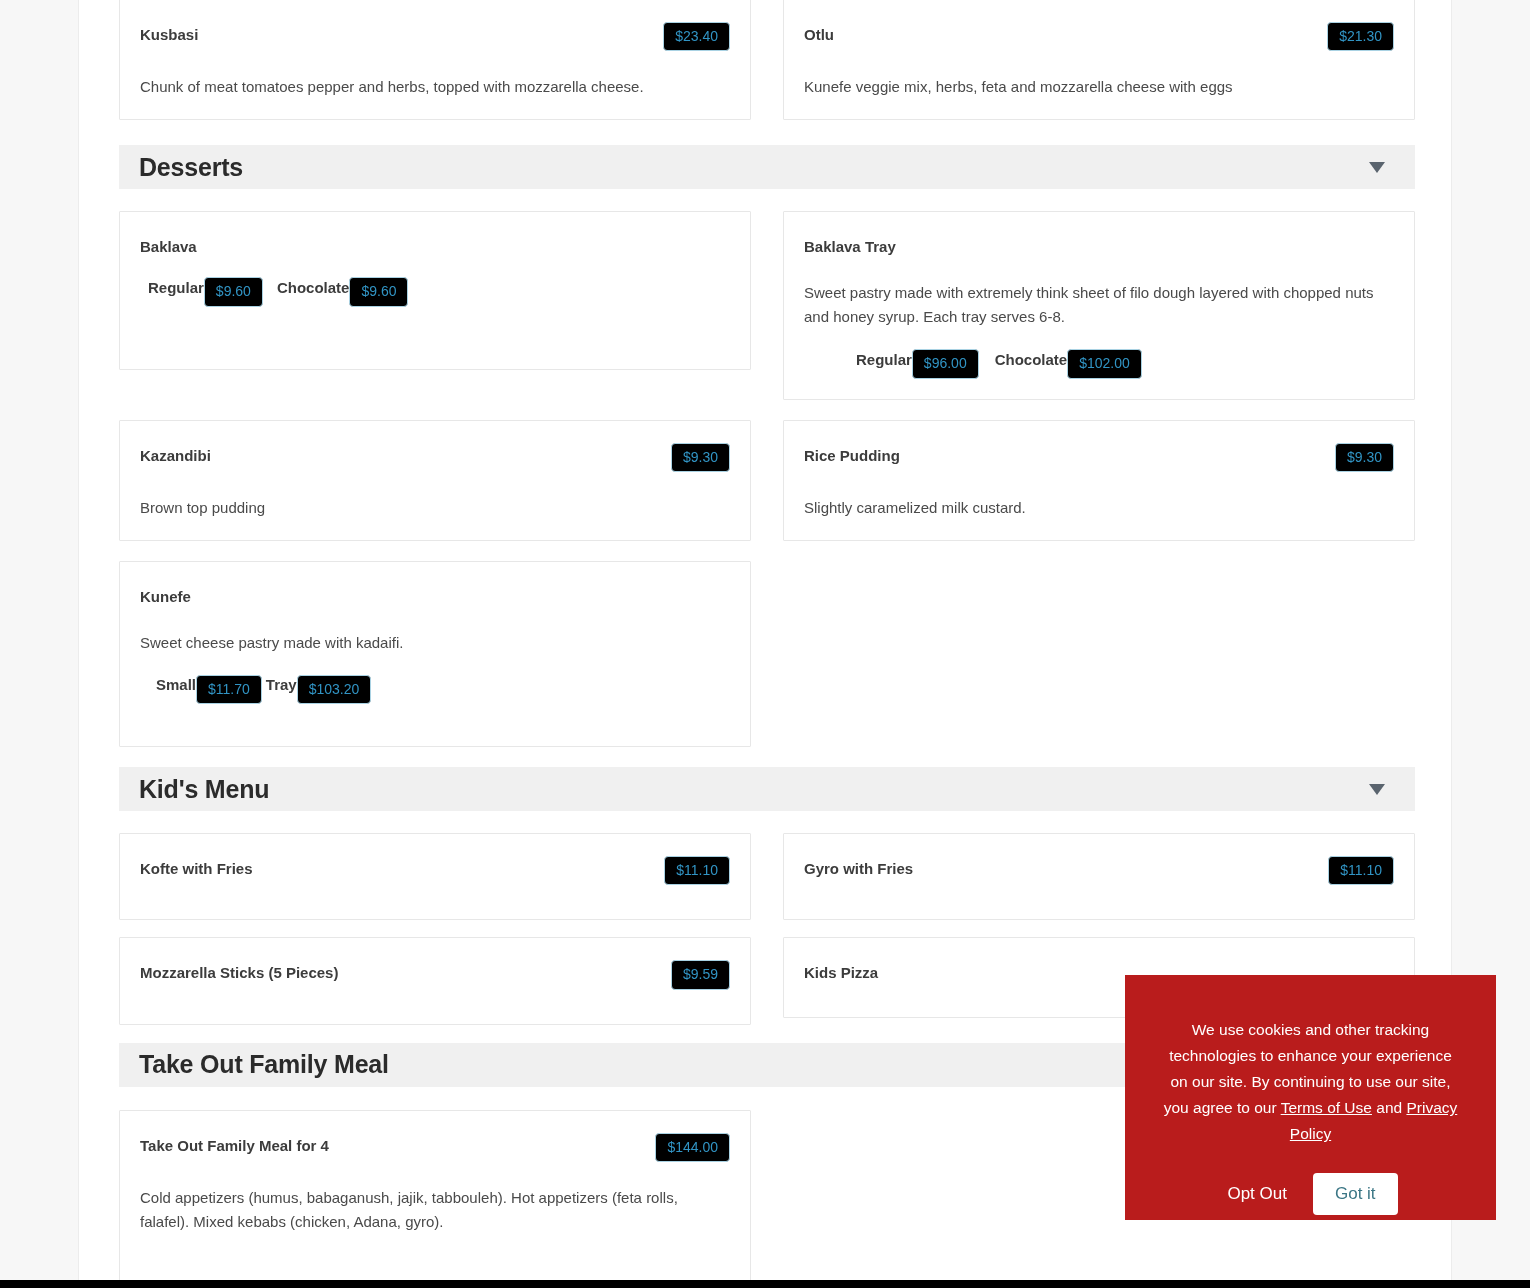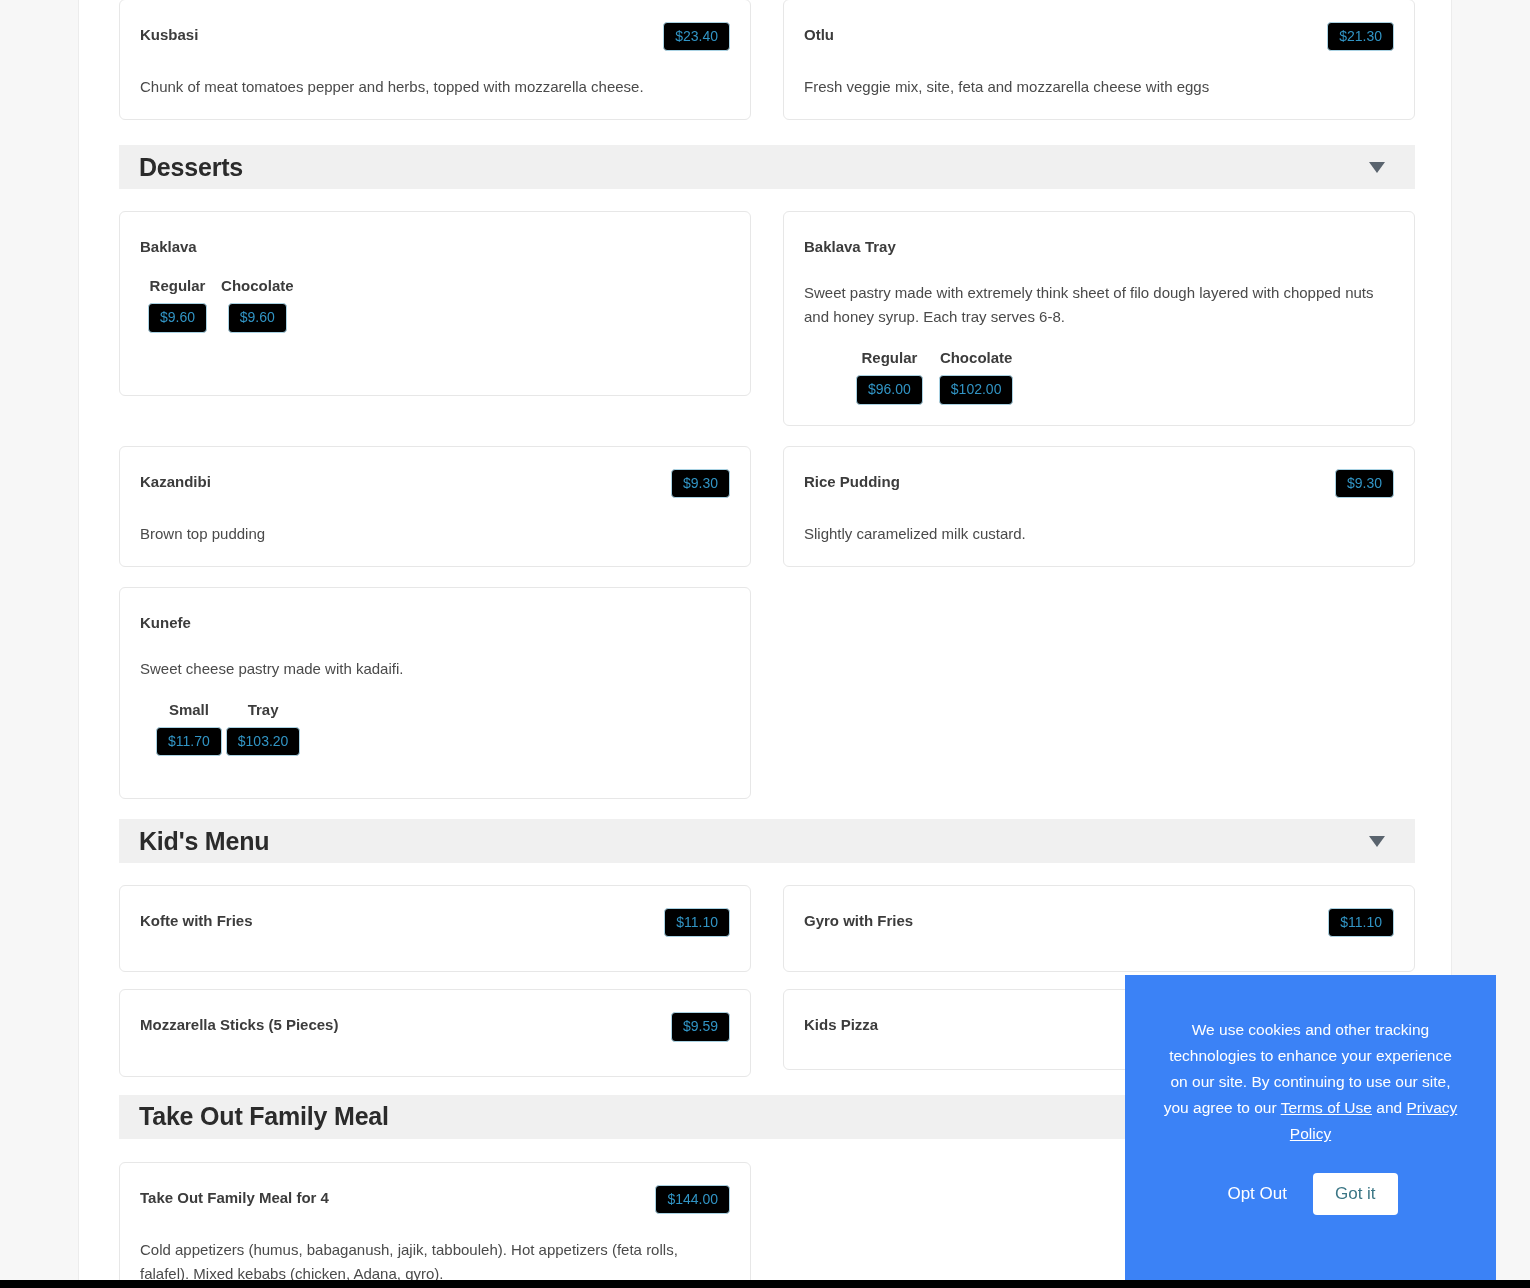--- a/index.html
+++ b/index.html
@@ -75,21 +75,21 @@
     display: flex;
     gap: 32px;
     margin-bottom: 20px;
   }
   .col { width: 632px; flex: 0 0 632px; }
   .col.empty { background: transparent; }
 
   .item-card {
     background: #ffffff;
     border: 1px solid #e7e7e7;
-    border-radius: 6px;
+    border-radius: 1px;
     padding: 22px 20px 20px 20px;
     width: 632px;
   }
 
   .item-head {
     display: flex;
     align-items: flex-start;
     justify-content: space-between;
     gap: 14px;
   }
@@ -121,41 +121,41 @@
 
   
   .options {
     display: flex;
     gap: 14px;
     margin-top: 20px;
     padding-left: 8px;
   }
   .option {
     display: flex;
-    flex-direction: column;
+    flex-direction: row;
     align-items: center;
   }
   .option-label {
     font-size: 15px;
     font-weight: bold;
     color: #3c3c3c;
     margin-bottom: 9px;
   }
   .option .price-pill { font-size: 14px; }
 
   .card-spacer { height: 42px; }
 
   
   .cookie-banner {
     position: absolute;
     left: 1125px;
     top: 975px;
     width: 371px;
-    height: 313px;
-    background: #3b82f6;
+    height: 245px;
+    background: #b91c1c;
     color: #ffffff;
     padding: 42px 34px 26px 34px;
     text-align: center;
     z-index: 50;
   }
   .cookie-text {
     font-size: 15.5px;
     line-height: 1.68;
     color: #ffffff;
   }
@@ -218,21 +218,21 @@
             </div>
             <div class="item-desc">Chunk of meat tomatoes pepper and herbs, topped with mozzarella cheese.</div>
           </div>
         </div>
         <div class="col">
           <div class="item-card">
             <div class="item-head">
               <div class="item-name">Otlu</div>
               <div class="price-pill">$21.30</div>
             </div>
-            <div class="item-desc">Fresh veggie mix, site, feta and mozzarella cheese with eggs</div>
+            <div class="item-desc">Kunefe veggie mix, herbs, feta and mozzarella cheese with eggs</div>
           </div>
         </div>
       </div>
 
       <div class="section-header">
         <div class="title">Desserts</div>
         <div class="caret-icon"></div>
       </div>
 
       <div class="row">

